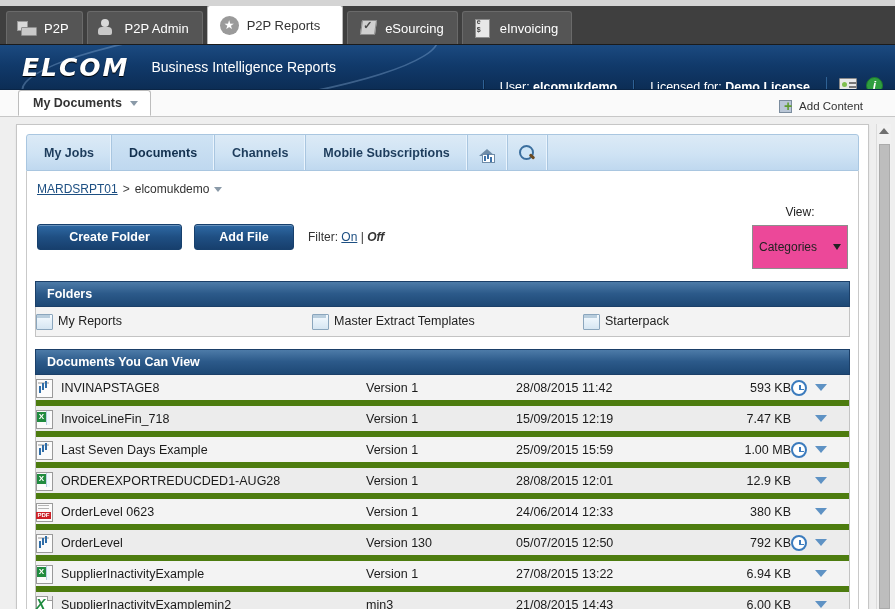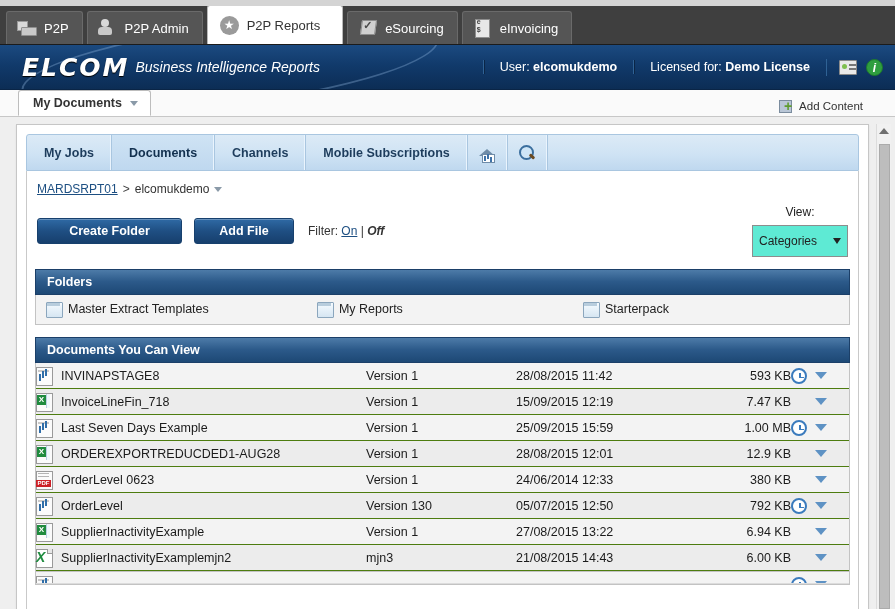--- a/index.html
+++ b/index.html
@@ -74,22 +74,22 @@
     position:absolute; left:20px; top:-20px; width:420px; height:80px;
     border-radius:50%; border:2px solid rgba(150,185,225,.35);
     transform:rotate(-7deg); pointer-events:none;
   }
   .logo{
     margin-left:22px; position:relative; z-index:2;
     font-family:"DejaVu Sans", sans-serif;
     font-weight:bold; font-style:italic; font-size:25px; letter-spacing:2px;
     color:#ffffff; text-shadow:0 1px 1px #000;
   }
-  .brand-sub{ margin-left:6px; color:#ffffff; font-size:14px; position:relative; z-index:2;font-style:italic;}
-  .brand-right{ margin-left:auto; display:flex; align-items:center; height:53px;border-radius:11px; }
+  .brand-sub{ margin-left:22px; color:#ffffff; font-size:14px; position:relative; z-index:2;}
+  .brand-right{ margin-left:auto; display:flex; align-items:flex-end; height:53px;border-radius:11px; }
   .brand-cell{
     display:flex; align-items:center; padding:0 16px; color:#fff; font-size:12.5px;
     border-left:1px solid #2f6295; box-shadow:inset 1px 0 0 #0a2546;
     white-space:nowrap;
   }
   .brand-cell b{ font-weight:bold; }
   .brand-icons{ display:flex; align-items:center; gap:9px; padding:0 12px; border-left:1px solid #2f6295; }
   .ic-card{ width:18px;height:15px;background:#e9e9e9;border:1px solid #8a8a8a;position:relative;border-radius:1px;}
   .ic-card:before{content:"";position:absolute;left:2px;top:3px;width:5px;height:5px;border-radius:50%;background:#7fbf4f;}
   .ic-card:after{content:"";position:absolute;left:9px;top:3px;width:7px;height:2px;background:#777;box-shadow:0 4px 0 #777;}
@@ -170,21 +170,21 @@
     border:1px solid #17406d; border-radius:3px;
     padding:5px 0; text-align:center; margin-right:12px;
     box-shadow:inset 0 1px 0 rgba(255,255,255,.28);
   }
   .btn.w1{ width:145px; } .btn.w2{ width:100px; }
   .filter{ font-size:12px; color:#333; margin-left:2px; }
   .filter b{ font-weight:bold;font-style:italic; }
   .filter a{ color:#1d4f82; text-decoration:underline; }
   .viewbox{ margin-left:auto; display:flex; align-items:center; gap:6px; font-size:12px;flex-direction:column; }
   .select{
-    border:1px solid #8d8d8d; background:#5eead4; padding:8px 6px;
+    border:1px solid #8d8d8d; background:#ec4899; padding:14px 6px;
     display:flex; align-items:center; gap:16px; font-size:12px; color:#222;
   }
   .sel-caret{ width:0;height:0;border-left:4px solid transparent;border-right:4px solid transparent;border-top:6px solid #222;}
 
   
   .sectionbar{
     margin:12px 8px 0 8px;
     background:linear-gradient(180deg,#4d7ba8 0%,#2c5a8a 48%,#1d4875 100%);
     border:1px solid #1b3f68;
     color:#fff; font-weight:bold; font-size:12.5px;
@@ -198,21 +198,21 @@
   .folder.f1{ width:285px; padding-left:10px; }
   .folder.f2{ width:270px; }
   .ic-folder{ position:relative; width:15px; height:14px; flex:0 0 15px; }
   .ic-folder:before{content:"";position:absolute;left:0;top:0;width:15px;height:14px;background:linear-gradient(180deg,#f5fbff 0%,#d6e6f2 100%);border:1px solid #8ba6bd;border-radius:1px;}
   .ic-folder:after{content:"";position:absolute;left:1px;top:1px;width:13px;height:3px;background:#b8cddd;}
 
   
   .doctable{ width:100%; border-collapse:collapse; background:#f3f3f3; }
   .doctable td{
     font-size:12.5px; color:#1b1b1b; padding:4px 0;
-    border-bottom:1px solid #4d7c0f;
+    border-bottom:6px solid #4d7c0f;
     background:#f3f3f3;
   }
   .doctable tr:nth-child(even) td{ background:#ececec; }
   .c-name{ padding-left:10px; }
   .namecell{ display:flex; align-items:center; gap:9px; }
   .c-ver{ width:150px; }
   .c-date{ width:175px; }
   .c-size{ width:100px; text-align:right; padding-right:10px; }
   .c-act{ width:58px; }
   .actions{ display:flex; align-items:center; gap:8px; justify-content:flex-start; }
@@ -388,27 +388,27 @@
           <div class="select">
             <span>Categories</span>
             <span class="sel-caret"></span>
           </div>
         </div>
       </div>
 
       <div class="sectionbar">Folders</div>
       <div class="sectionbox">
         <div class="folders">
+          <div class="folder f2">
+            <span class="ic-folder"></span>
+            <span>My Reports</span>
+          </div>
           <div class="folder f1">
             <span class="ic-folder"></span>
             <span>Master Extract Templates</span>
-          </div>
-          <div class="folder f2">
-            <span class="ic-folder"></span>
-            <span>My Reports</span>
           </div>
           <div class="folder f2">
             <span class="ic-folder"></span>
             <span>Starterpack</span>
           </div>
         </div>
       </div>
 
       <div class="sectionbar">Documents You Can View</div>
       <div class="sectionbox">

